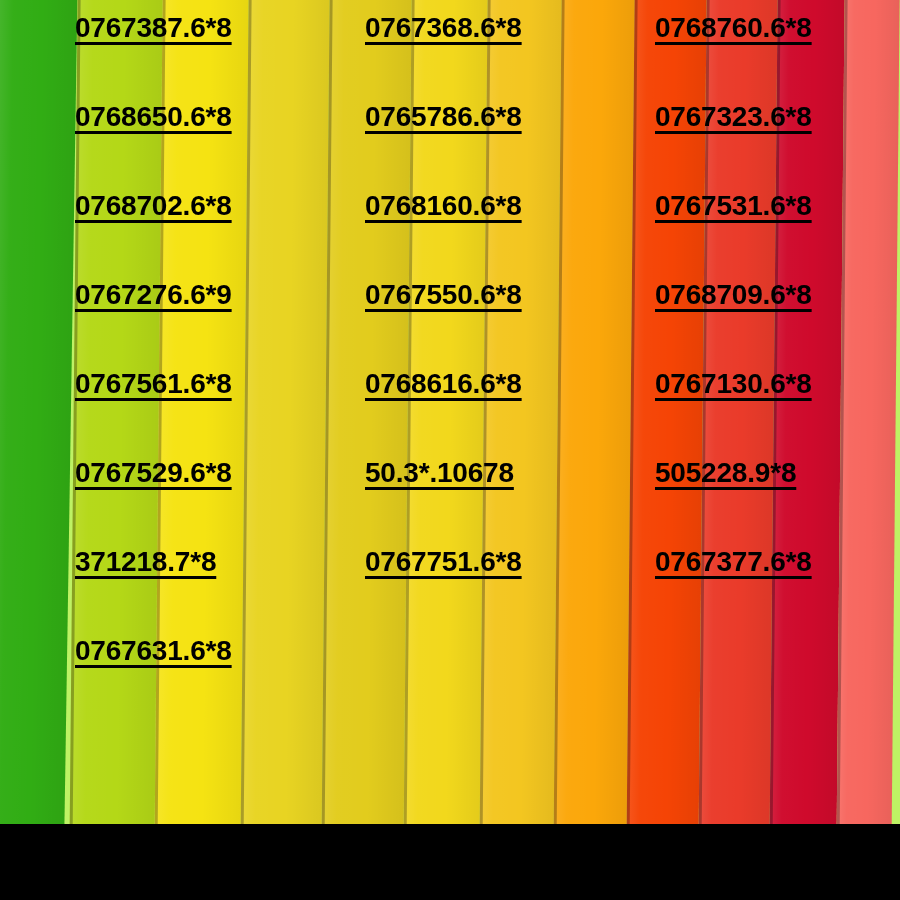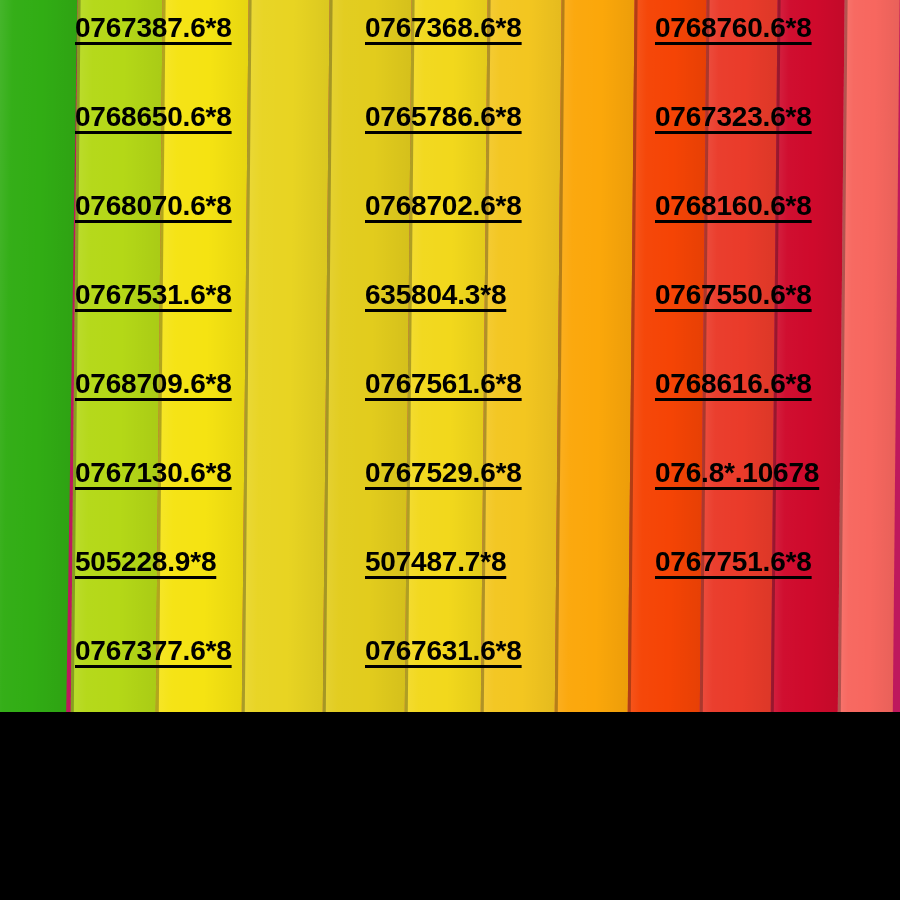--- a/index.html
+++ b/index.html
@@ -8,23 +8,23 @@
     padding: 0;
     background: #000;
   }
   body {
     font-family: "Liberation Sans", sans-serif;
   }
 
   #canvas {
     position: relative;
     width: 900px;
-    height: 712px;
+    height: 824px;
     overflow: hidden;
-    background: #be185d;
+    background: #bef264;
     text-decoration: underline;
   }
 
   
   #stripes {
     position: absolute;
     inset: 0;
     width: 100%;
     height: 100%;
   }
@@ -168,60 +168,57 @@
       <div class="cell">
         <span class="label">0768650.6*8</span>
       </div>
       <div class="cell">
         <span class="label">0765786.6*8</span>
       </div>
       <div class="cell">
         <span class="label">0767323.6*8</span>
       </div>
       <div class="cell">
-        <span class="label">0768070.6*8</span>
-      </div>
-      <div class="cell">
         <span class="label">0768702.6*8</span>
       </div>
       <div class="cell">
         <span class="label">0768160.6*8</span>
       </div>
       <div class="cell">
         <span class="label">0767531.6*8</span>
       </div>
       <div class="cell">
-        <span class="label">635804.3*8</span>
+        <span class="label">0767276.6*9</span>
       </div>
       <div class="cell">
         <span class="label">0767550.6*8</span>
       </div>
       <div class="cell">
         <span class="label">0768709.6*8</span>
       </div>
       <div class="cell">
         <span class="label">0767561.6*8</span>
       </div>
       <div class="cell">
         <span class="label">0768616.6*8</span>
       </div>
       <div class="cell">
         <span class="label">0767130.6*8</span>
       </div>
       <div class="cell">
         <span class="label">0767529.6*8</span>
       </div>
       <div class="cell">
-        <span class="label">076.8*.10678</span>
+        <span class="label">50.3*.10678</span>
       </div>
       <div class="cell">
         <span class="label">505228.9*8</span>
       </div>
       <div class="cell">
-        <span class="label">507487.7*8</span>
+        <span class="label">371218.7*8</span>
       </div>
       <div class="cell">
         <span class="label">0767751.6*8</span>
       </div>
       <div class="cell">
         <span class="label">0767377.6*8</span>
       </div>
       <div class="cell">
         <span class="label">0767631.6*8</span>
       </div>

